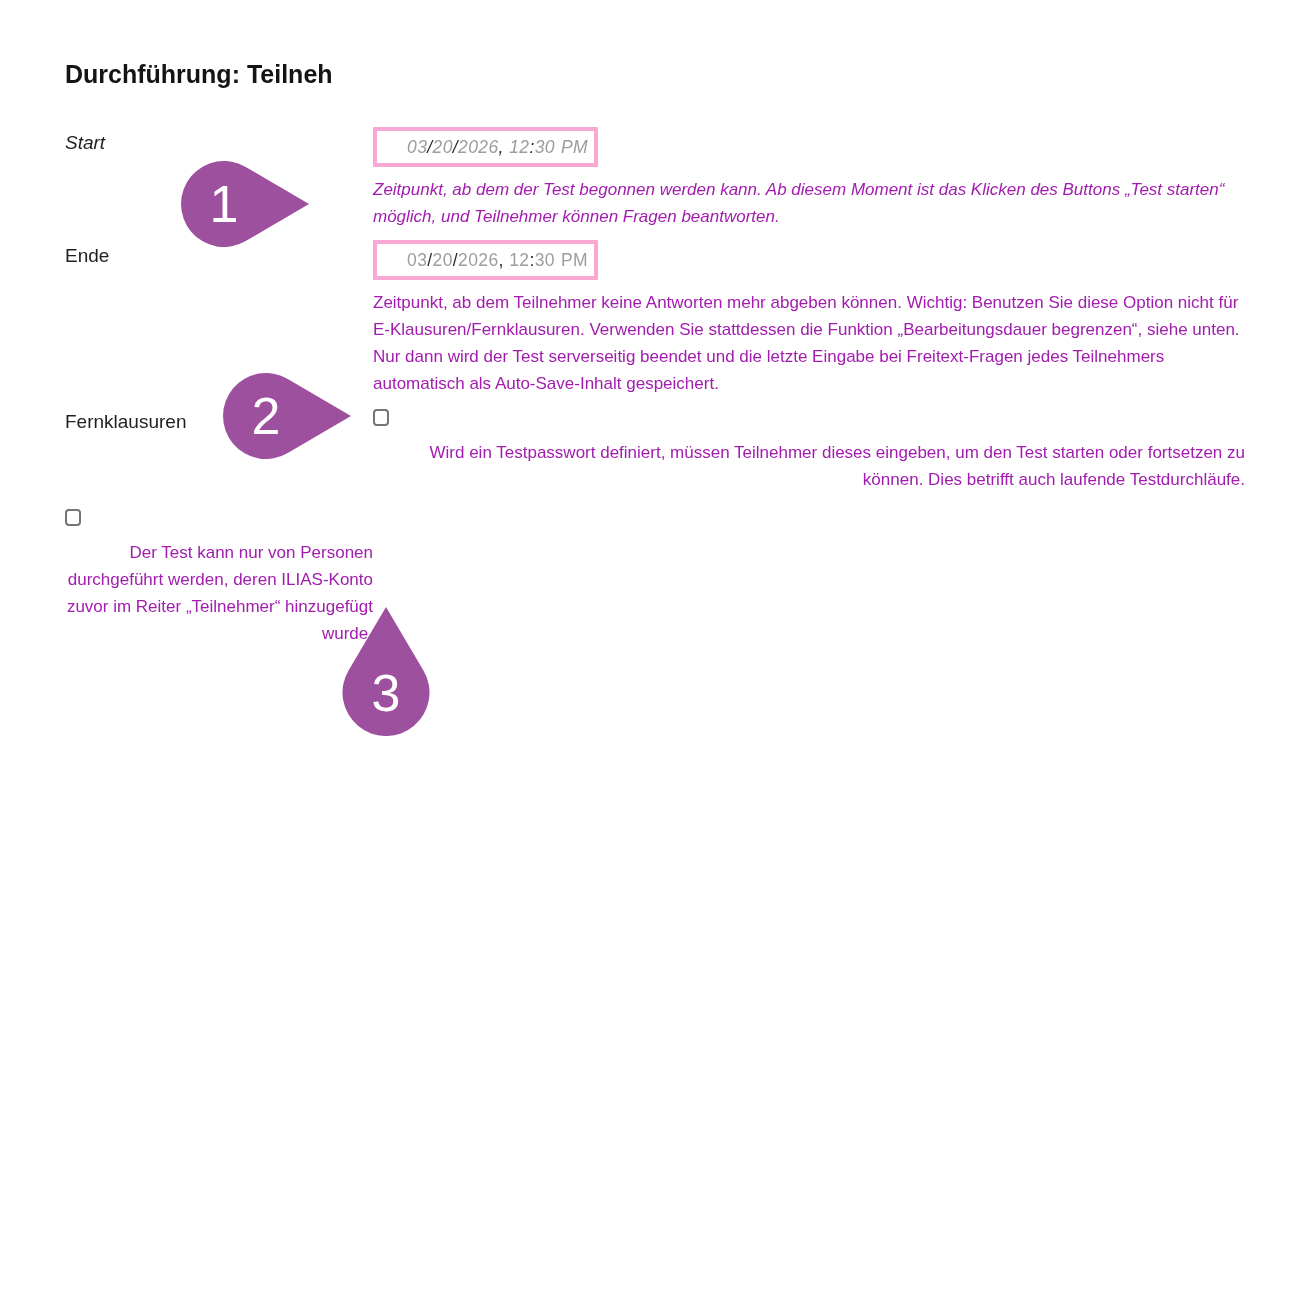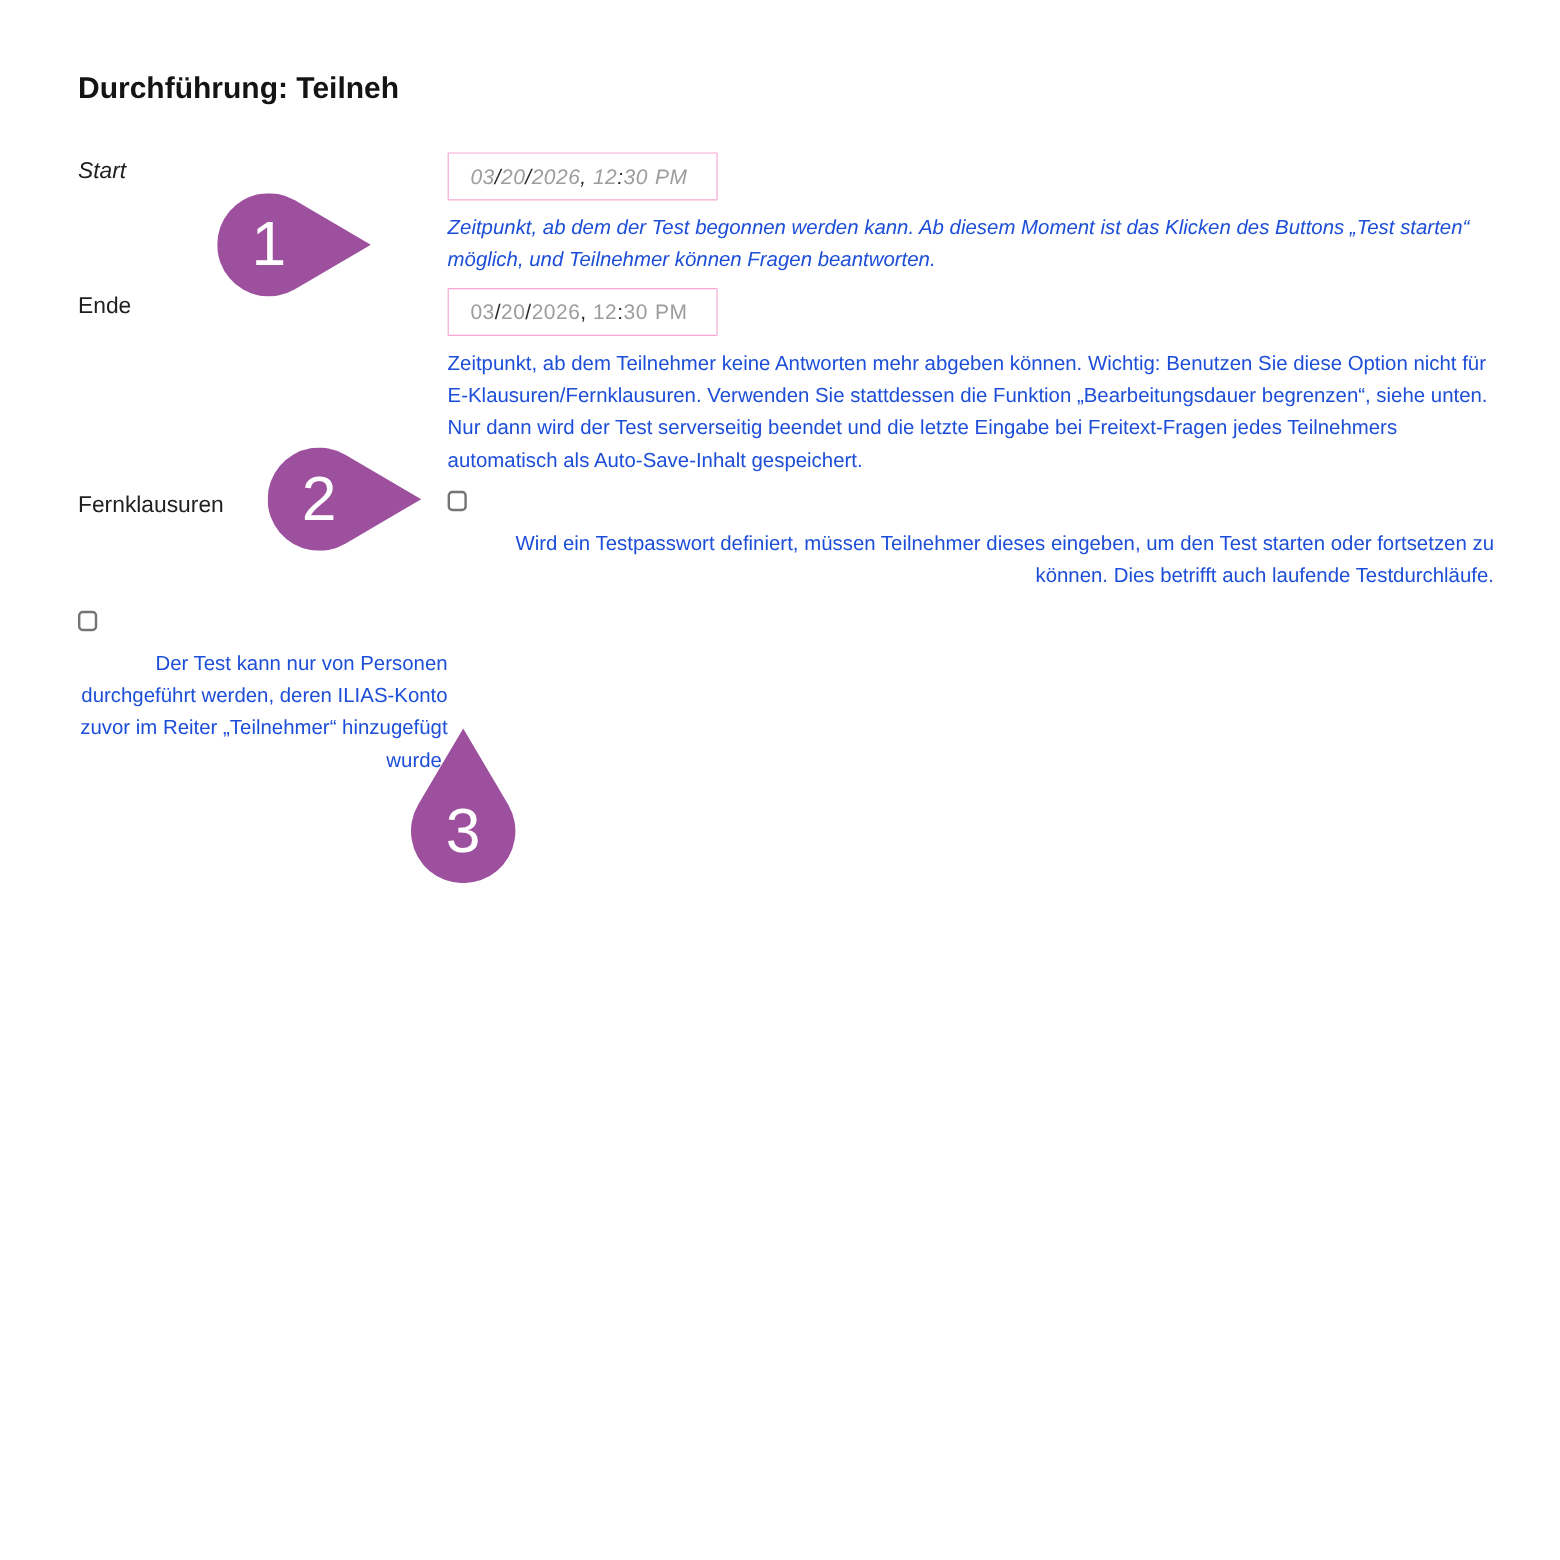--- a/index.html
+++ b/index.html
@@ -34,39 +34,39 @@
     color:#1f1f1f;
     max-width:235px;
     padding-top:1px;
   }
 
   .content { max-width:872px; }
 
   .dt-input {
     width:225px;
     height:40px;
-    border:1px solid #f9a8d4;
+    border:4px solid #f9a8d4;
     border-radius:1px;
     background:#ffffff;
     display:flex;
     align-items:center;
-    padding-left:18px;
+    padding-left:30px;
     font-size:17.5px;
     letter-spacing:0.4px;
     cursor:text;
   }
   .dt-input .seg { color:#9d9d9d; }
   .dt-input .sep { color:#2a2a2a; }
   .dt-input .sep-group { color:#2a2a2a; white-space:pre; }
   .dt-input .meridiem { margin-left:6px; }
 
   .desc {
     font-size:17px;
     line-height:27px;
-    color:#1d4ed8;
+    color:#a21caf;
     margin-top:9px;
   }
   .desc .b { font-weight:400; }
 
   .checkbox {
     width:16px;
     height:17px;
     border:2px solid #747474;
     border-radius:4px;
     background:#ffffff;

